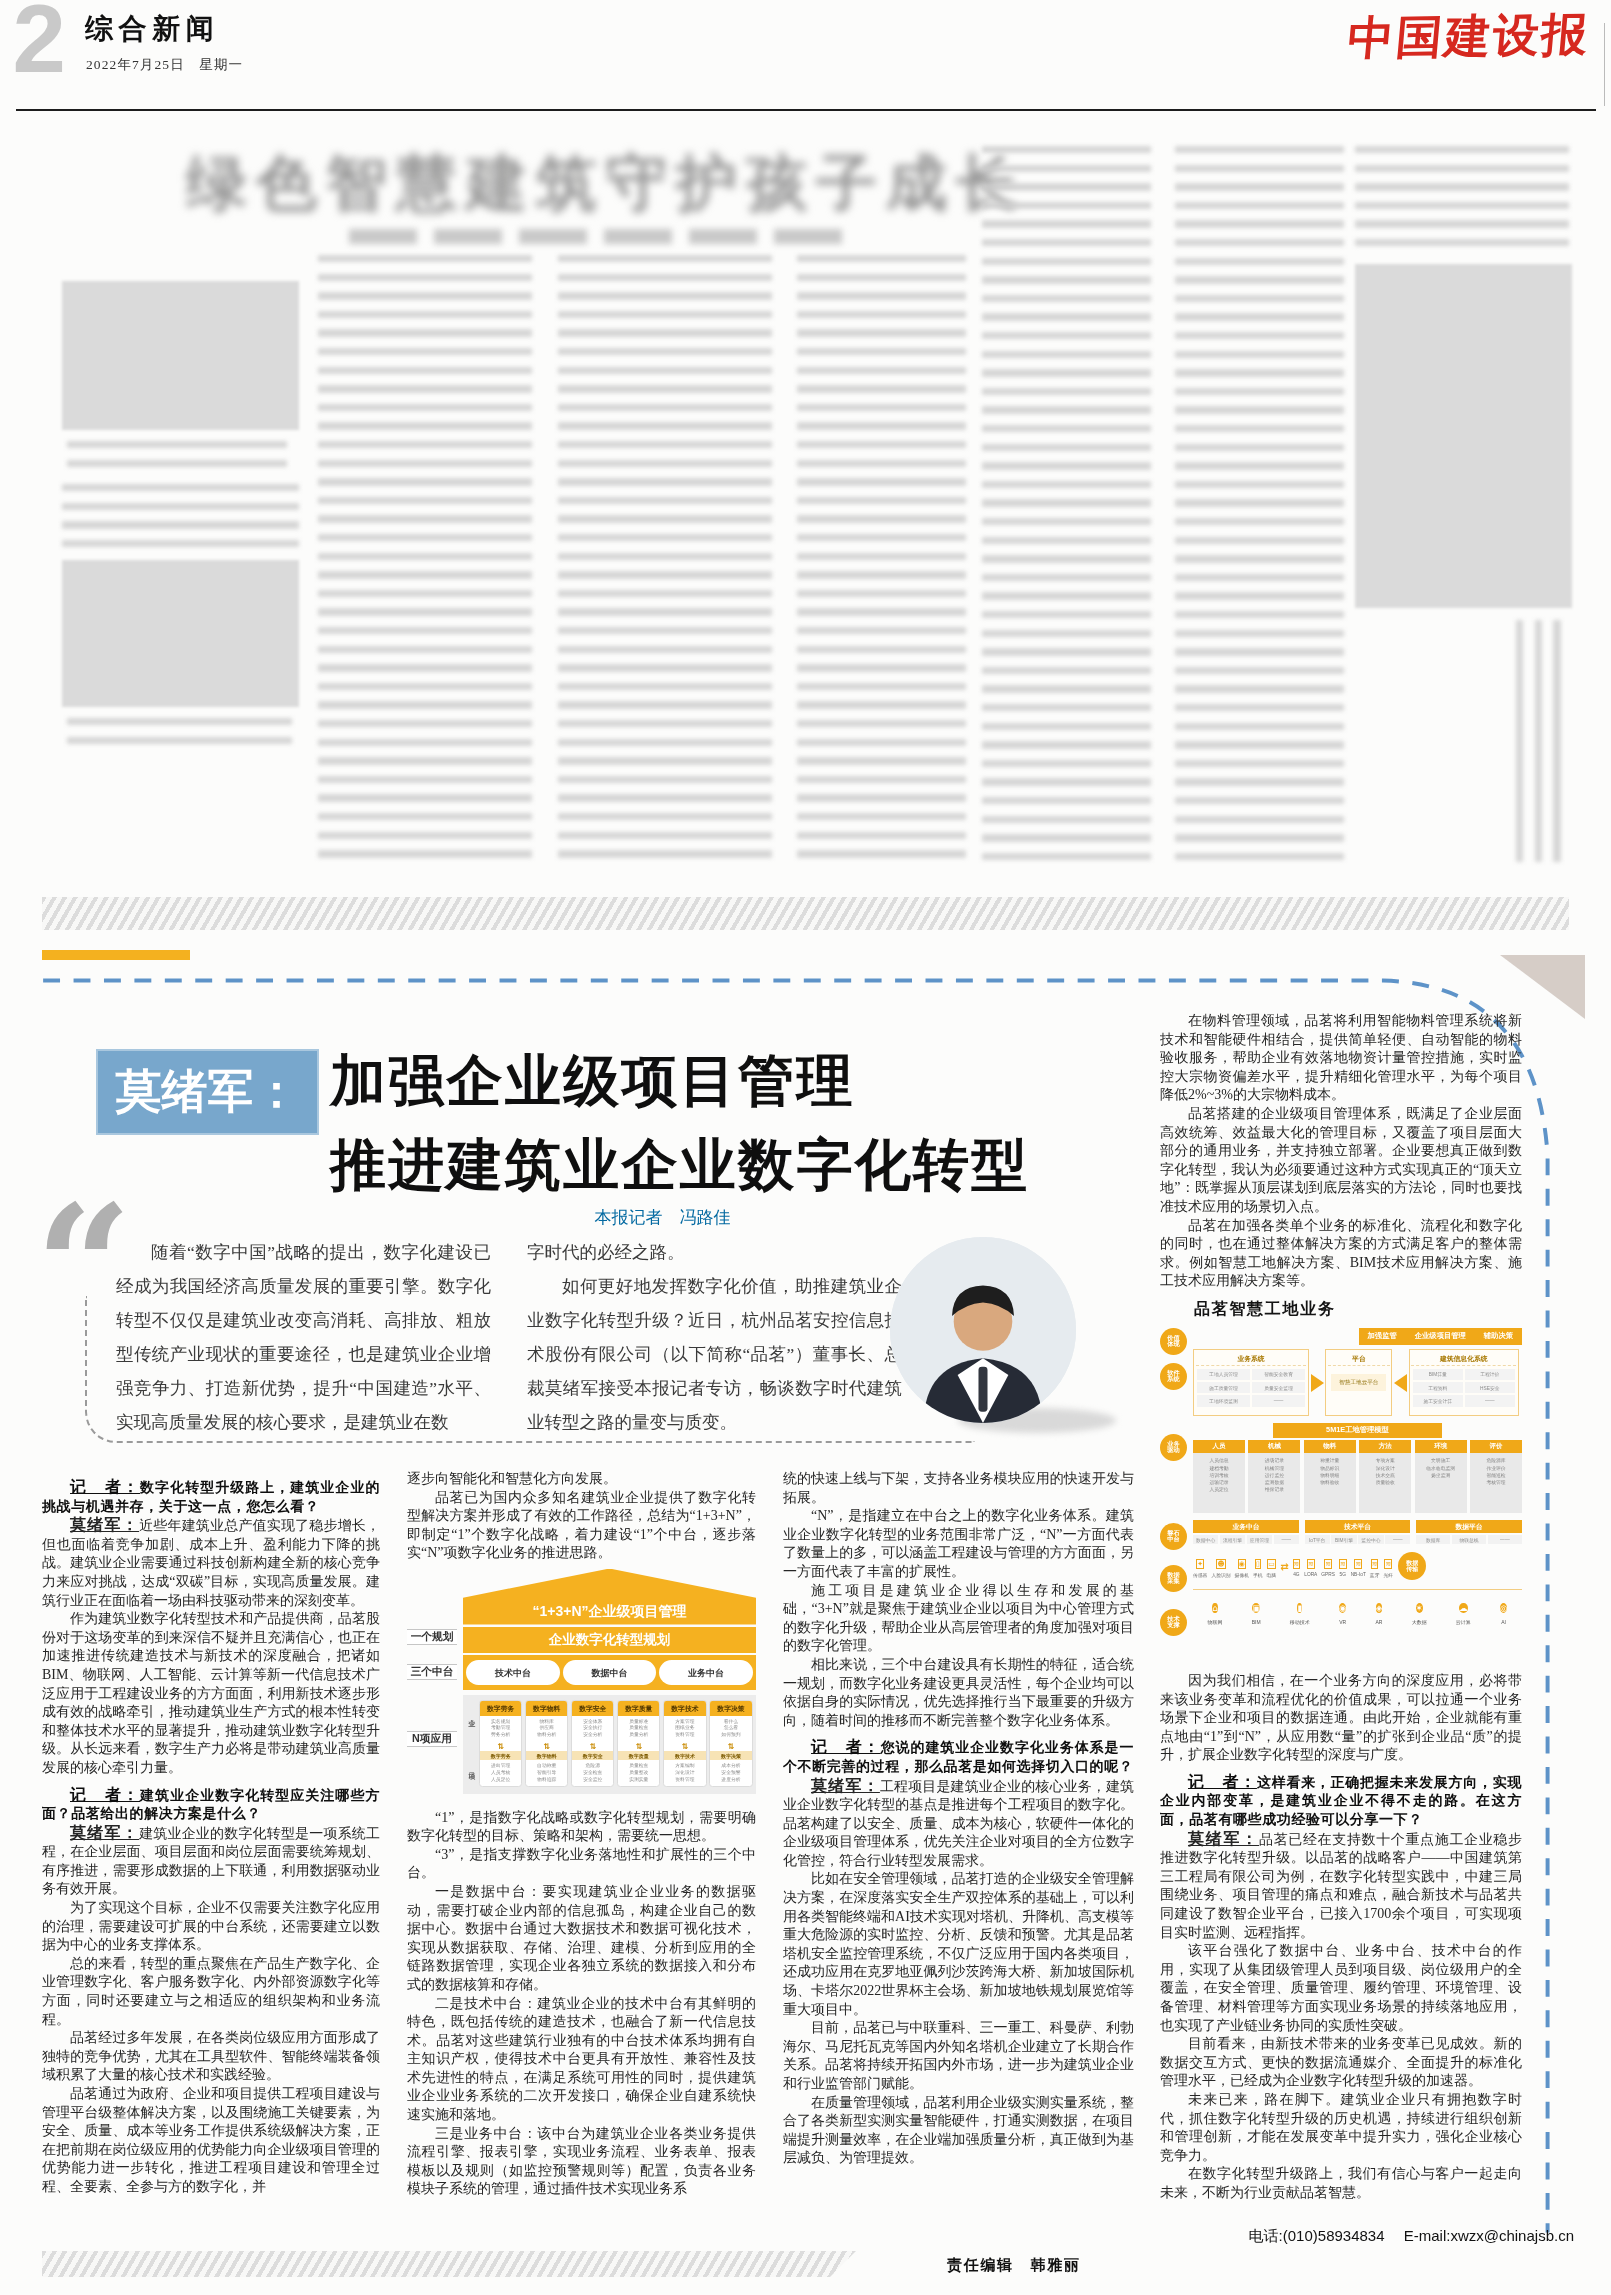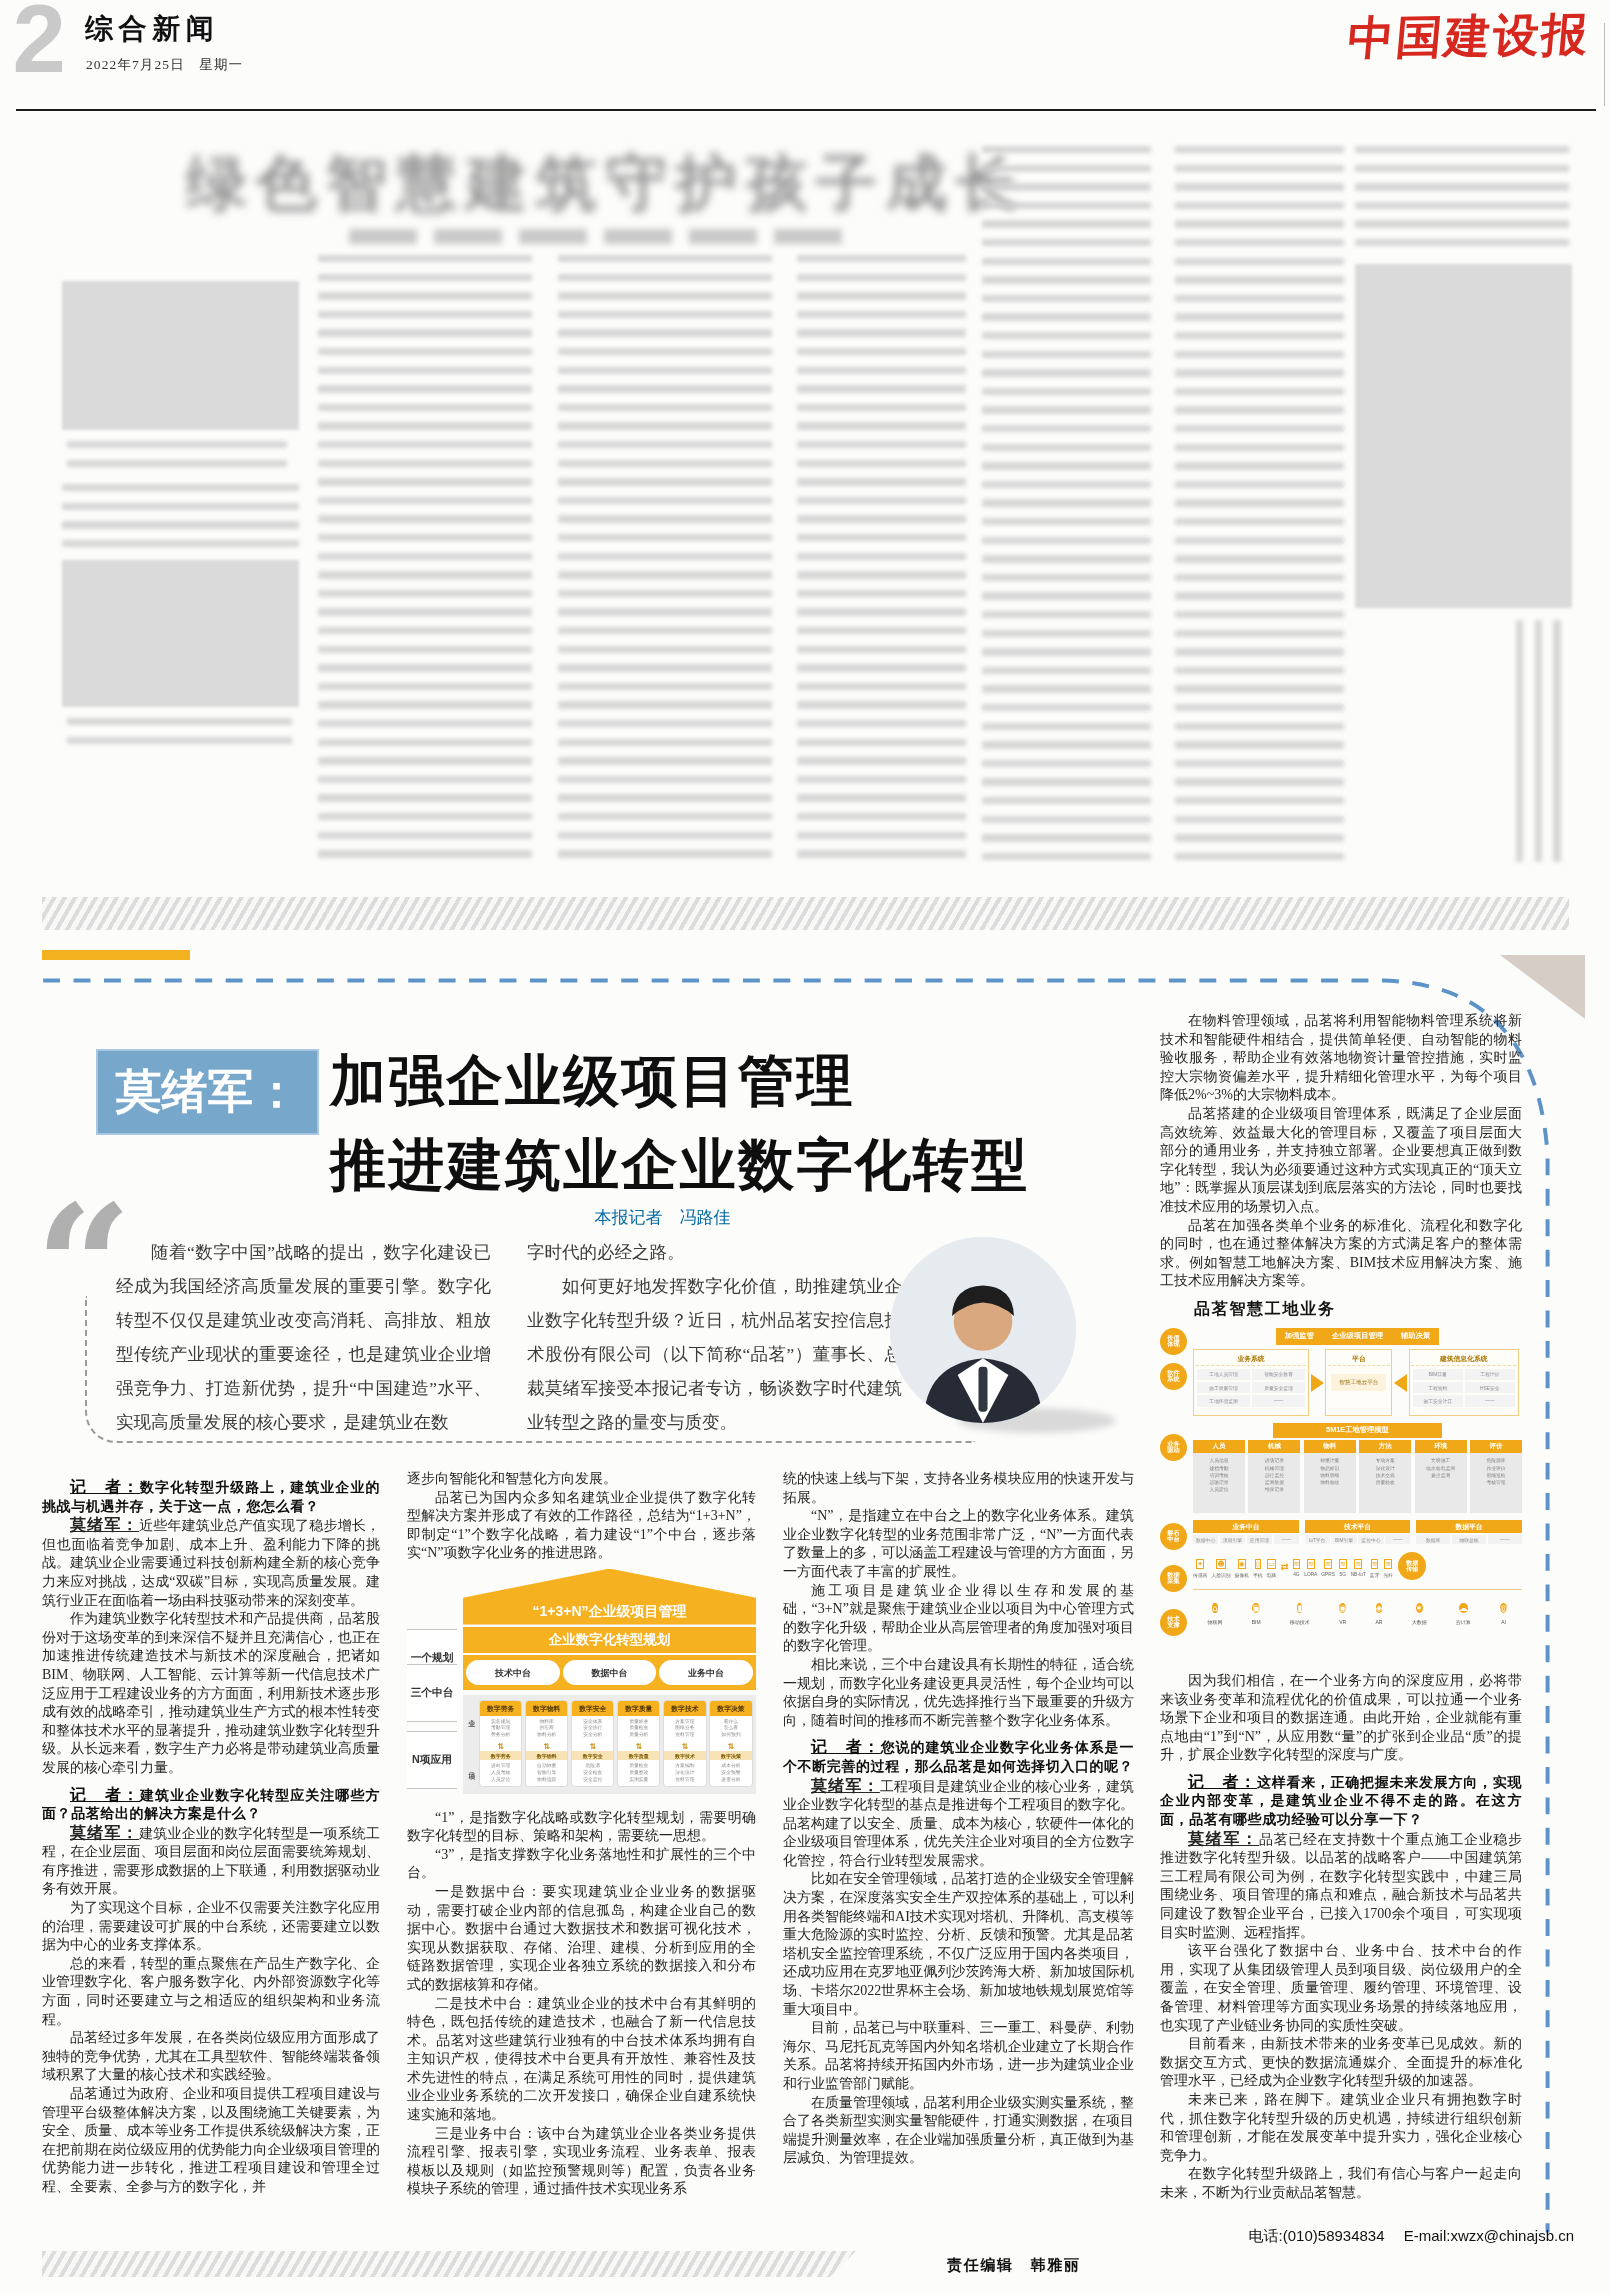--- a/index.html
+++ b/index.html
@@ -50,21 +50,21 @@
   
   .bodycol{font:14px "Liberation Serif",serif;line-height:18.6px;text-align:justify;color:#262626;overflow:hidden;}
   .bodycol p{margin:0;text-indent:2em;}
   .bodycol p.cont{text-indent:0;}
   .bodycol p.q{font-weight:bold;color:#0e0e0e;letter-spacing:0.6px;margin-top:8px;}
   .bodycol p b{font-family:"Liberation Sans",sans-serif;letter-spacing:1.1px;font-size:16px;text-decoration:underline;}
 
   
   .d1{position:relative;width:349px;height:232px;margin:5.6px 0 8px 0;font-family:"Liberation Sans",sans-serif;}
   .d1r{position:absolute;left:0;width:50px;background:#fff;border-top:1.1px solid #c6c6c6;border-bottom:1.1px solid #c6c6c6;
-       text-align:center;font:bold 10.7px "Liberation Sans",sans-serif;color:#333;padding:21px 0;}
+       text-align:center;font:bold 10.7px "Liberation Sans",sans-serif;color:#333;padding:0 0;}
   .d1r0{top:60px;} .d1r1{top:95px;} .d1r2{top:162px;}
   .d1main{position:absolute;left:56px;top:0;width:293px;}
   .d1roof{position:relative;height:56px;background:#f5b120;clip-path:polygon(50% 0,100% 52%,100% 100%,0 100%,0 52%);}
   .d1roof span{position:absolute;left:0;right:0;bottom:3.4px;text-align:center;color:#fff;font:bold 14px "Liberation Sans",sans-serif;}
   .d1plan{margin-top:2.3px;height:26px;background:#f5b120;color:#fff;font:bold 13.5px "Liberation Sans",sans-serif;
           text-align:center;line-height:26px;}
   .d1plat{margin-top:2.3px;height:35px;background:#f5b120;display:flex;gap:3.4px;padding:5px 3.4px;box-sizing:border-box;}
   .d1pill{flex:1;background:#fff;border-radius:12.4px;text-align:center;overflow:hidden;padding-top:2.3px;}
   .d1pill b{font-size:9px;color:#333;} .d1pill i{display:block;font-style:normal;font-size:4.8px;color:#9a9a9a;}
   .d1apps{position:relative;margin-top:4.5px;background:#ececec;display:flex;gap:2.8px;padding:5.6px 3.4px 6.8px 16px;box-sizing:border-box;}
@@ -78,21 +78,21 @@
   .a-b{background:#f7e3b5;color:#7c5a00;font:bold 5px "Liberation Sans",sans-serif;text-align:center;padding:1.7px 0;}
 
   
   .d2{position:relative;width:362px;height:365px;margin:8px 0;font-family:"Liberation Sans",sans-serif;}
   .d2title{text-align:left;padding-left:34px;font:bold 16px "Liberation Sans",sans-serif;color:#141414;letter-spacing:1.7px;}
   .d2rail{position:absolute;left:0;top:29px;width:28px;}
   .d2c{position:absolute;left:0;width:27px;height:27px;border-radius:50%;background:#f0a818;color:#fff;
        display:flex;align-items:center;justify-content:center;text-align:center;}
   .d2c span{display:block;width:14.7px;font:bold 6.2px "Liberation Sans",sans-serif;line-height:6.8px;}
   .d2body{position:absolute;left:33px;top:29px;width:329px;}
-  .d2r1{display:flex;justify-content:center;align-items:center;}
+  .d2r1{display:flex;justify-content:flex-end;align-items:center;}
   .d2bar{background:#f0a818;color:#fff;font:bold 7.3px "Liberation Sans",sans-serif;padding:3.4px 9px;}
   .d2r2{display:flex;margin-top:4.5px;height:67px;align-items:stretch;}
   .sbox{border:0.6px solid #f3cd82;background:#fffdf8;padding:1.7px;box-sizing:border-box;}
   .s-t{color:#a87800;font:bold 6.8px "Liberation Sans",sans-serif;text-align:center;padding:1.7px 0;border-bottom:0.6px dashed #f0d9a8;}
   .s-grid{display:grid;grid-template-columns:1fr 1fr;gap:1.7px;padding:2.3px 1.1px;}
   .s-c{background:#f3f3f3;font:4.8px "Liberation Sans",sans-serif;color:#8a8a8a;text-align:center;padding:2.8px 0.6px;filter:blur(0.2px);}
   .s-one{background:#fdf3dc;font:5.6px "Liberation Sans",sans-serif;color:#8a6a00;text-align:center;padding:4.5px 1.1px;margin:8px 3.4px;}
   .arr{width:0;height:0;align-self:center;}
   .arr.r{border-left:13.5px solid #f0a818;border-top:9px solid transparent;border-bottom:9px solid transparent;margin:0 1.7px;}
   .arr.l{border-right:13.5px solid #f0a818;border-top:9px solid transparent;border-bottom:9px solid transparent;margin:0 1.7px;}

